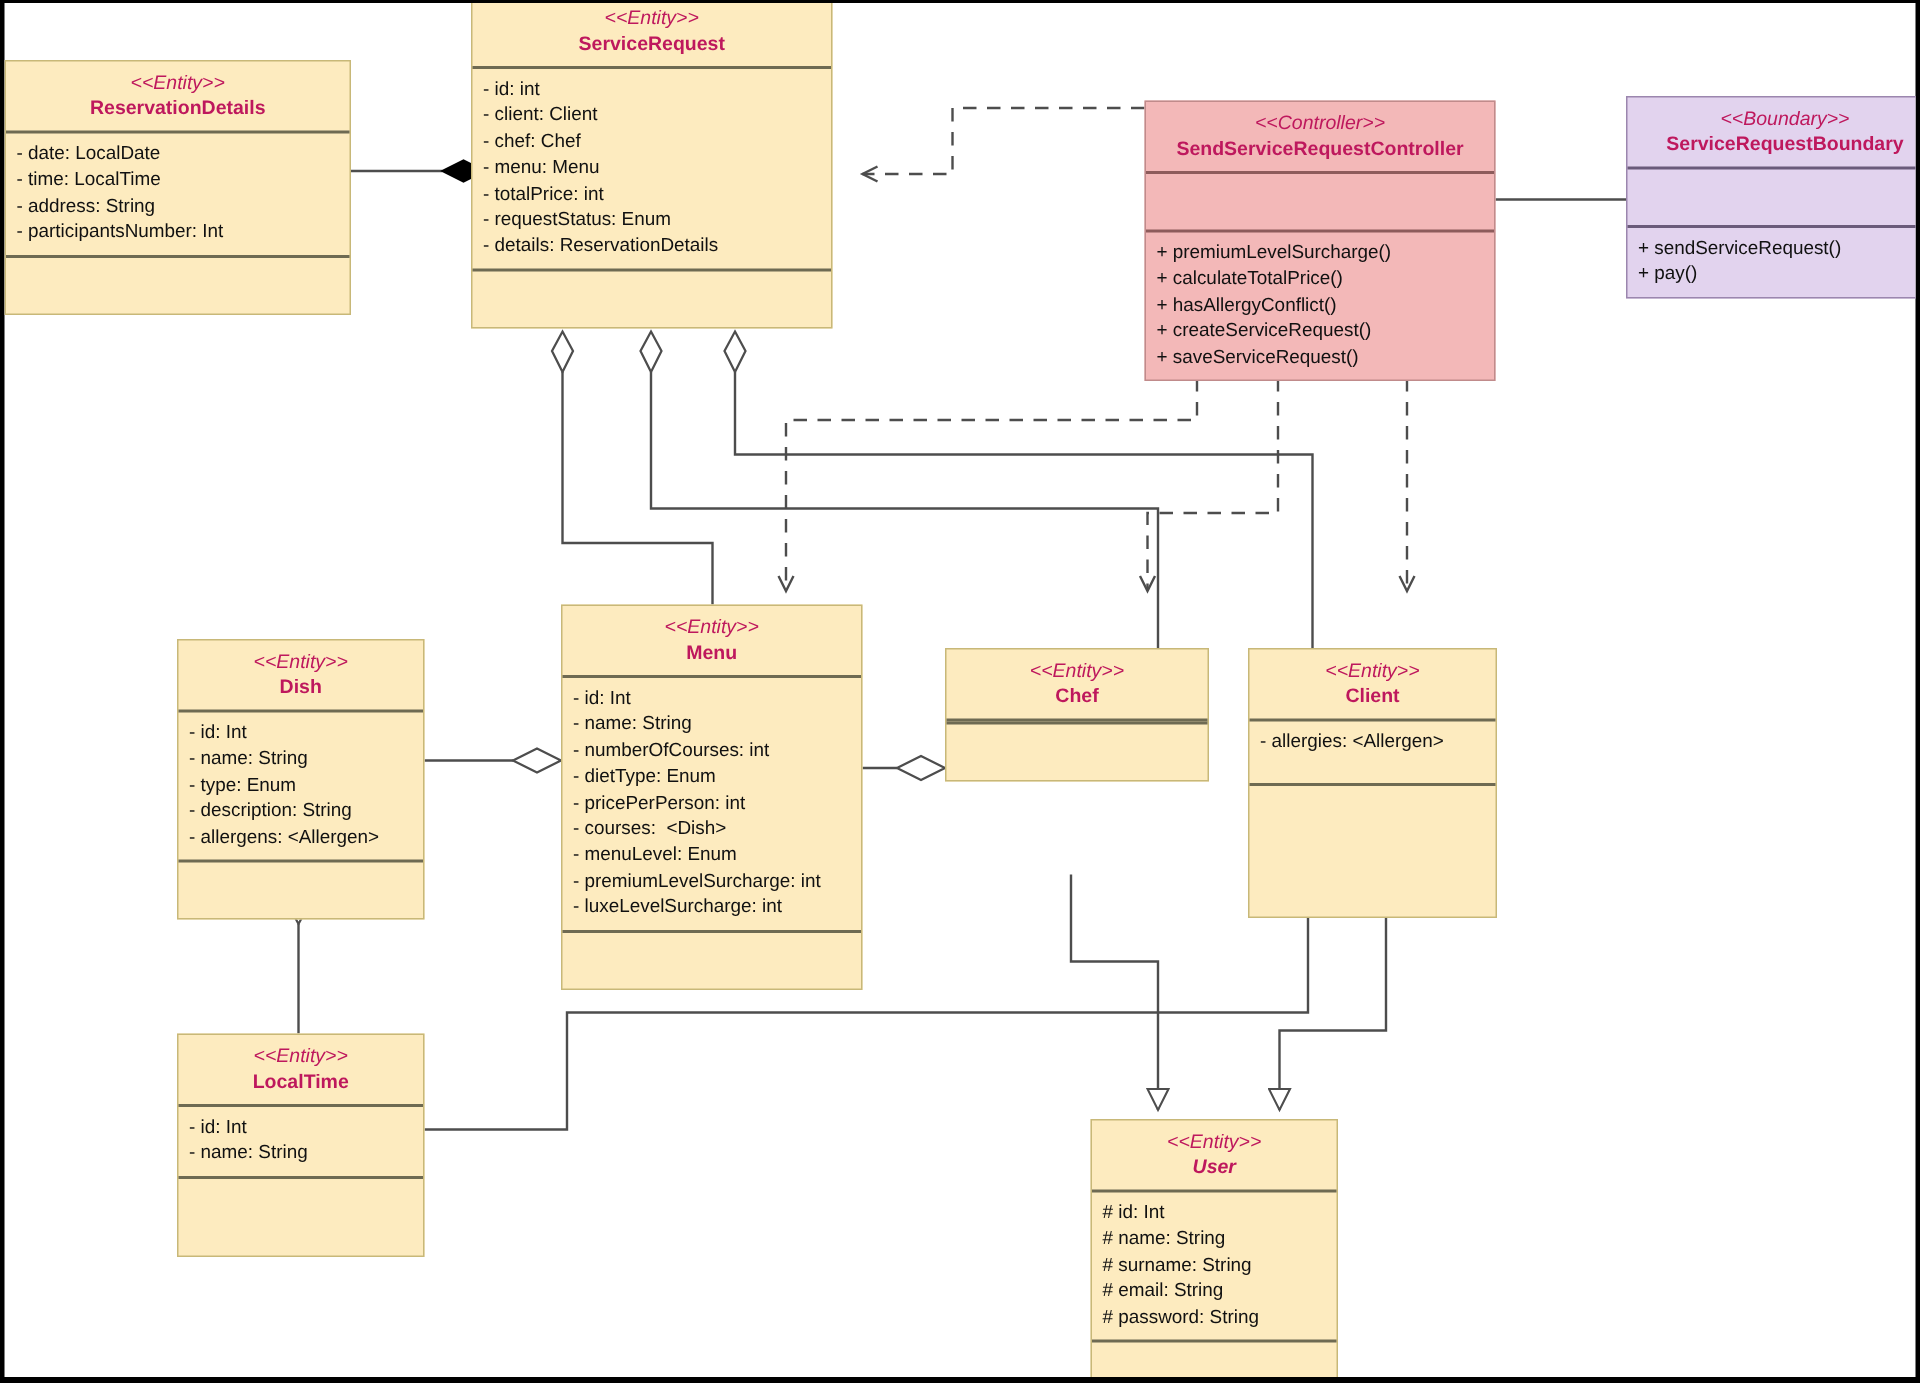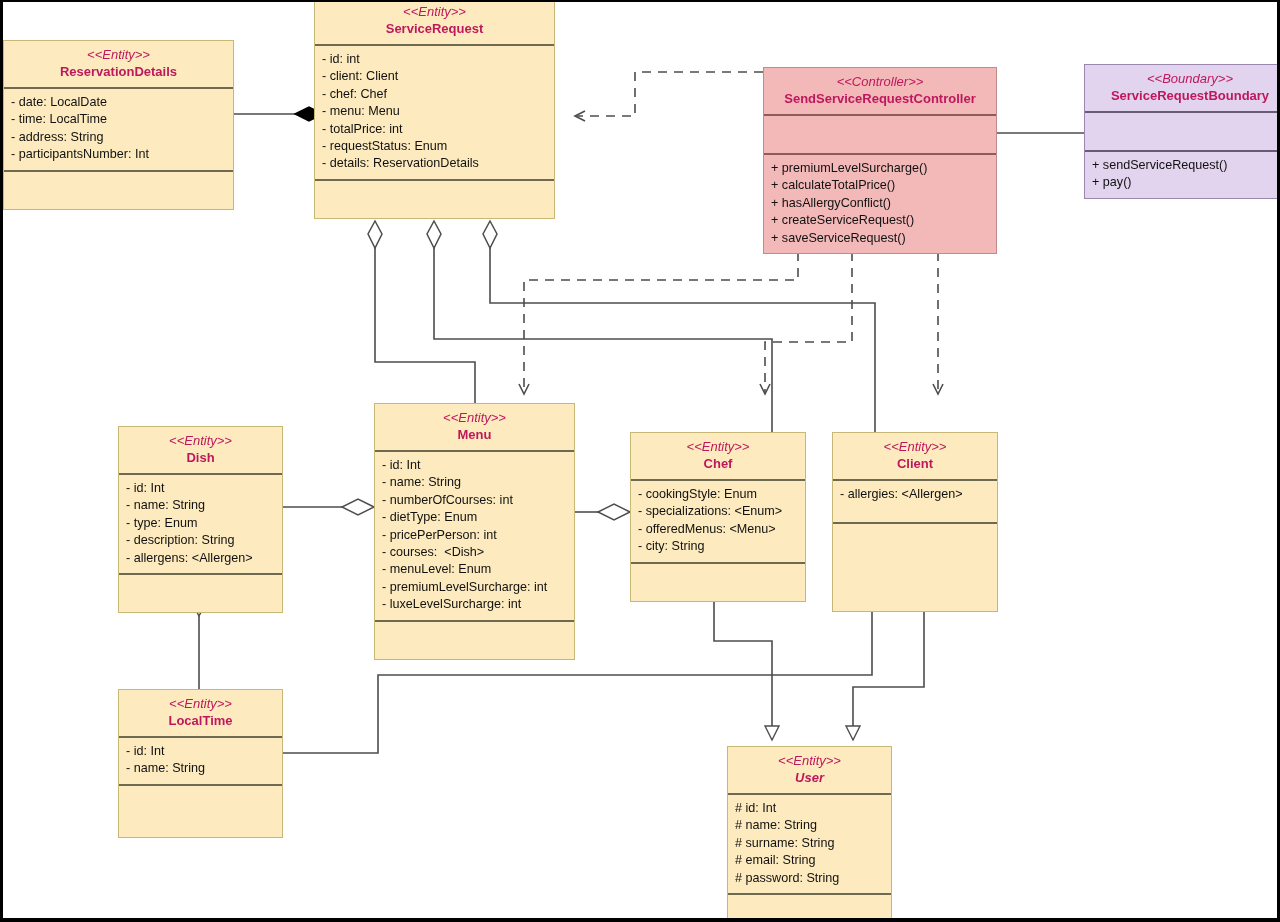--- a/index.html
+++ b/index.html
@@ -215,26 +215,20 @@
     <div class="sep"></div>
     <div class="compart empty"></div>
   </div>
 
   <div class="cls entity" style="left:627px;top:430px;width:176px;">
     <div class="hdr">
       <div class="stereo">&lt;&lt;Entity&gt;&gt;</div>
       <div class="cname">Chef</div>
     </div>
     <div class="sep"></div>
-    <div class="compart">
-      <div class="row">- cookingStyle: Enum</div>
-      <div class="row">- specializations: &lt;Enum&gt;</div>
-      <div class="row">- offeredMenus: &lt;Menu&gt;</div>
-      <div class="row">- city: String</div>
-    </div>
     <div class="sep"></div>
     <div class="compart empty"></div>
   </div>
 
   <div class="cls entity" style="left:829px;top:430px;width:166px;">
     <div class="hdr">
       <div class="stereo">&lt;&lt;Entity&gt;&gt;</div>
       <div class="cname">Client</div>
     </div>
     <div class="sep"></div>

